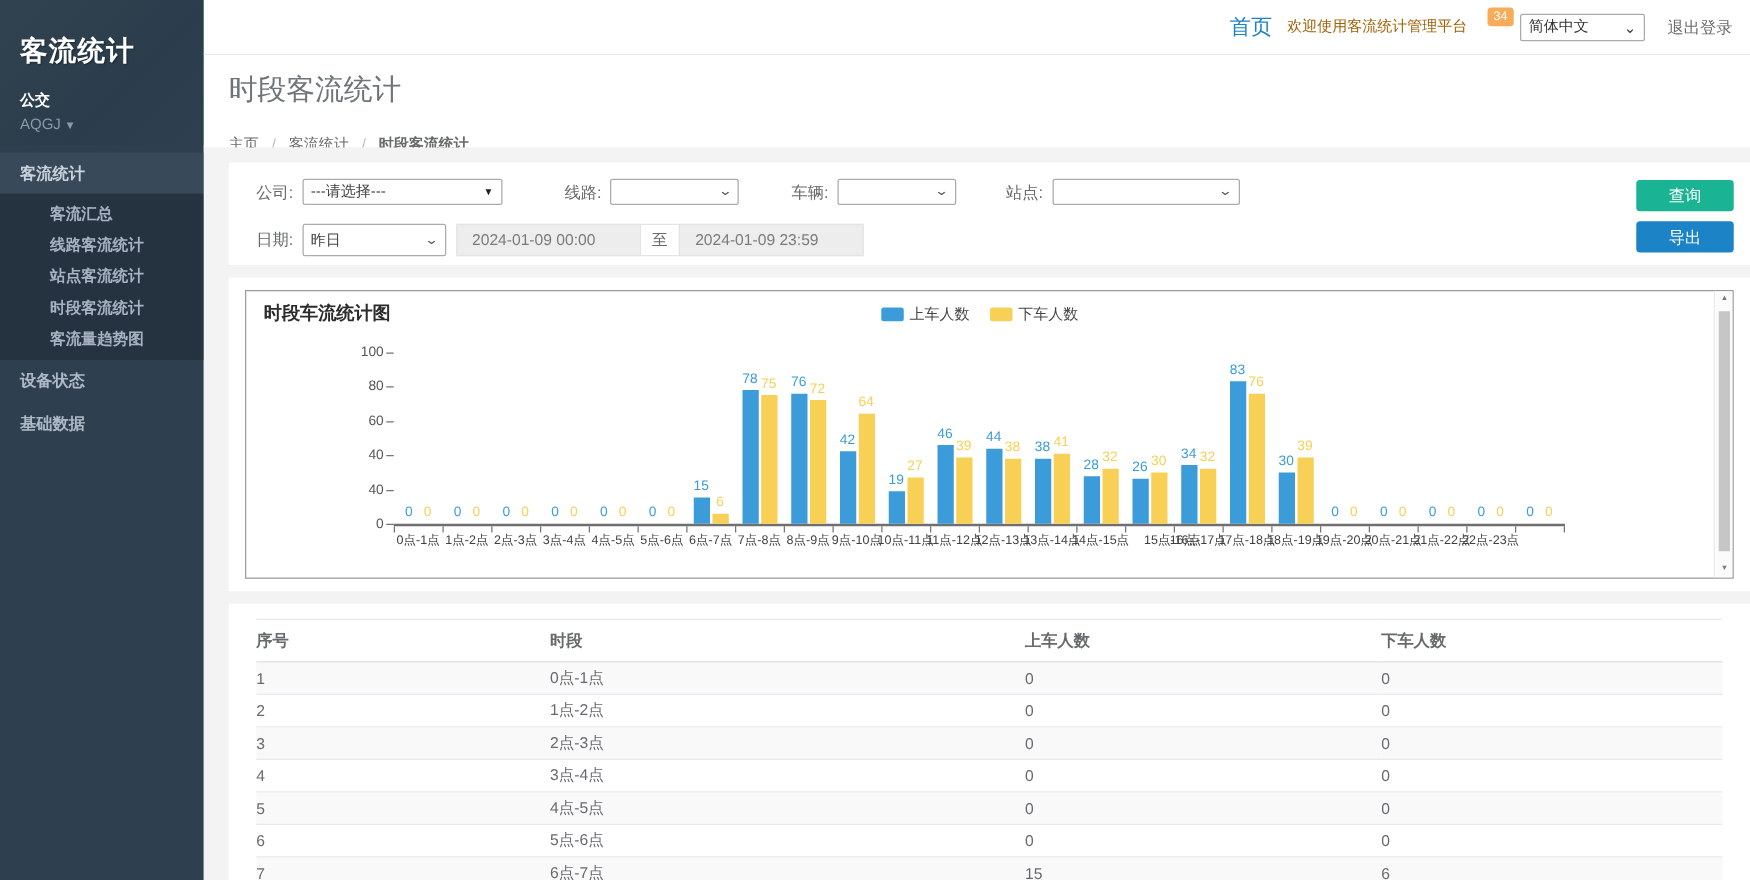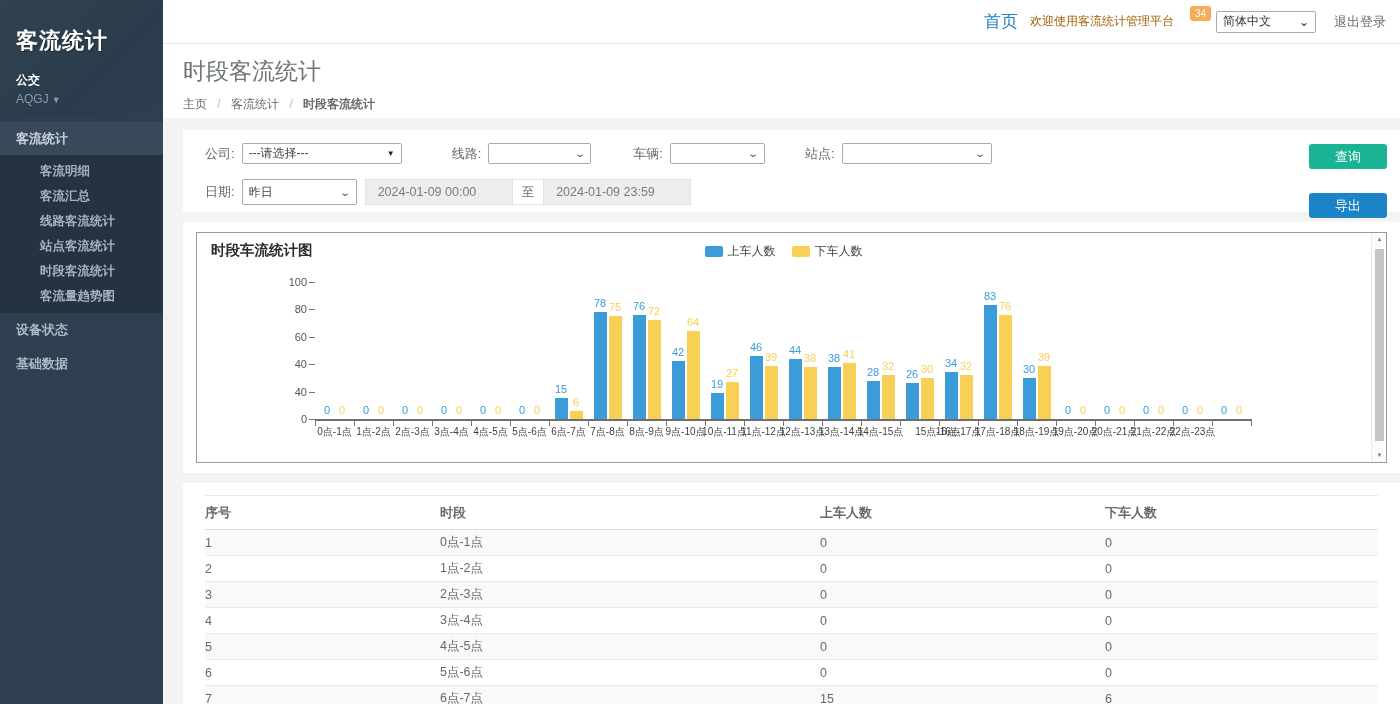--- a/index.html
+++ b/index.html
@@ -36,21 +36,21 @@
     padding:2px 5px; transform:translateY(-8px); margin-right:5px; }
   .lang-select { width:100px; height:22px; border:1px solid #aaa; border-radius:2px;
     background:#fff; font-size:12px; color:#333; display:flex; align-items:center;
     justify-content:space-between; padding:0 6px; cursor:pointer; }
   .logout { color:#676a6c; font-size:13px; margin-left:18px; cursor:pointer; }
 
   
   .page-head { position:absolute; left:163px; top:44px; width:1237px; height:74px;
     background:#fff; padding:12px 0 0 20px; }
   .page-title { color:#6e7478; font-size:23px; font-weight:400; }
-  .breadcrumb { margin-top:9px; font-size:12px; color:#676a6c; }
+  .breadcrumb { margin-top:20px; font-size:12px; color:#676a6c; }
   .breadcrumb .sep { color:#bbb; margin:0 7px; }
   .breadcrumb .crumb { cursor:pointer; }
   .breadcrumb .current { font-weight:bold; }
 
   
   .content { position:absolute; left:163px; top:118px; width:1237px; height:586px;
     background:#f3f3f4; padding:12px 0 0 20px; }
   .panel { background:#fff; width:1217px; }
 
   
@@ -70,21 +70,21 @@
   .sel.preset { width:115px; height:26px; margin-right:8px; }
   .date-input { height:26px; background:#ededed; border:1px solid #e3e3e3;
     font-size:12.5px; color:#7b7b7b; padding:0 12px; width:148px; }
   .range-sep { height:26px; border-top:1px solid #e3e3e3; border-bottom:1px solid #e3e3e3;
     background:#fff; display:flex; align-items:center; padding:0 9px;
     font-size:12.5px; color:#676a6c; }
   .btn { position:absolute; right:13px; width:78px; height:25px; border:none;
     border-radius:3px; color:#fff; font-size:13px; cursor:pointer;
     font-family:"Liberation Sans","DejaVu Sans",sans-serif; }
   .btn-query { top:14px; background:#1ab394; }
-  .btn-export { top:47px; background:#1c84c6;margin-top:16px; }
+  .btn-export { top:47px; background:#1c84c6; }
 
   
   .chart-panel { margin-top:10px; height:251px; padding:10px 13px; }
   .chart-box { position:relative; width:1191px; height:231px;
     border:1px solid #9b9b9b; background:#fff; overflow:hidden; }
   .chart-title { position:absolute; left:14px; top:8px; font-size:14.5px;
     font-weight:bold; color:#2b2b2b; }
   .legend { position:absolute; top:10px; left:50%; transform:translateX(-50%);
     display:flex; align-items:center; }
   .legend-item { display:flex; align-items:center; margin-right:16px; }
@@ -128,21 +128,20 @@
     <div class="brand-block">
       <div class="brand">客流统计</div>
       <div class="org">公交</div>
       <div class="org-code">
         <span>AQGJ</span><span class="caret">▼</span>
       </div>
     </div>
     <div class="nav">
         <div class="nav-item active">客流统计</div>
         <div class="nav-sub">
-          <div class="nav-subitem">客流明细</div>
           <div class="nav-subitem">客流汇总</div>
           <div class="nav-subitem">线路客流统计</div>
           <div class="nav-subitem">站点客流统计</div>
           <div class="nav-subitem">时段客流统计</div>
           <div class="nav-subitem">客流量趋势图</div>
         </div>
         <div class="nav-item plain">设备状态</div>
         <div class="nav-item plain">基础数据</div>
       </div>
   </div>

